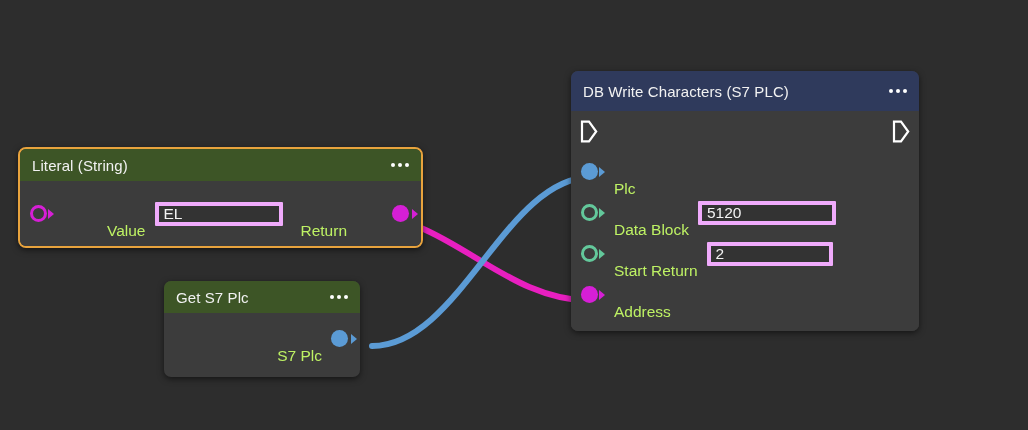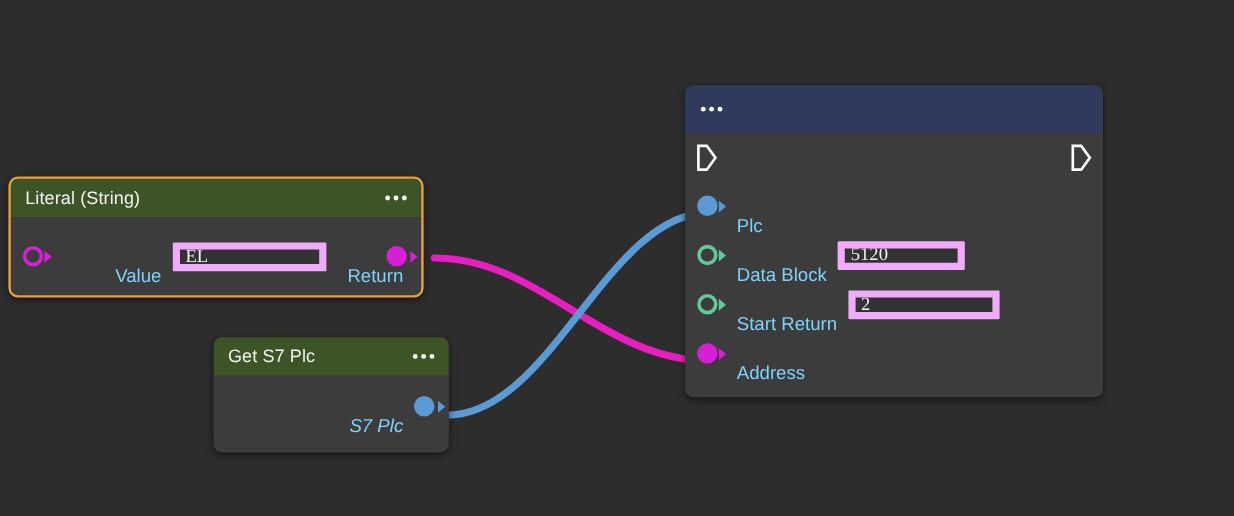--- a/index.html
+++ b/index.html
@@ -106,57 +106,57 @@
     width: 0; height: 0;
     border-top: 5px solid transparent;
     border-bottom: 5px solid transparent;
     border-left: 6px solid currentColor;
   }
   .port-arrow.out {
     left: auto;
     right: 3px;
   }
   .port-label {
-    color: #7dd3fc;
+    color: #bef264;
     font-size: 15.5px;
     white-space: nowrap;
     margin-top: 34px;
   }
   .port-row.in .port-label { margin-left: 43px; }
   .port-row.out {
     justify-content: flex-end;
   }
   .port-row.out .port-label { margin-right: 38px; }
 
   .field {
     margin-left: 9px;
     background: #333333;
-    border: 6px solid #f0abfc;
+    border: 4px solid #f0abfc;
     color: #f2f2f2;
-    font-family: Liberation Serif, serif;
+    font-family: Liberation Sans, sans-serif;
     font-size: 15.5px;
     height: 24px;
     line-height: 24px;
     padding: 0 5px;
     box-sizing: border-box;
     outline: none;
     border-radius: 1px;
   }
 </style>
 </head>
 <body>
 
 <div id="canvas">
 
   <svg id="wire-layer" viewBox="0 0 1028 430" xmlns="http://www.w3.org/2000/svg">
     <path fill="none" stroke="#e81fc0" stroke-width="6" stroke-linecap="round" d="M 362 215 C 450 215, 500 300, 592 301"></path>
     <path fill="none" stroke="#5b9bd5" stroke-width="6" stroke-linecap="round" d="M 372 346 C 460 346, 505 177, 592 177"></path>
   </svg>
 
-  <div class="node selected" style="left:7px; top:147px; width:346px; height:101px;">
+  <div class="node selected" style="left:18px; top:147px; width:405px; height:101px;">
     <div class="node-header" style="background:#3d5526;">
       <span class="node-title">Literal (String)</span>
       <span class="kebab">
         <i></i>
           <i></i>
           <i></i>
       </span>
     </div>
     <div class="node-body" style="height:65px;">
       <div class="port-row in" style="height:65px;padding-left:44px;">
@@ -164,40 +164,41 @@
         <span class="port-arrow" style="top:28px; color:#d61fd6;"></span>
         <span class="port-label">Value</span>
         <input class="field" type="text" style="width: 128px;" value="EL">
         <span class="port-label" style="margin-left:18px;">Return</span>
         <span class="port-dot out" style="top:24px; background:#d61fd6;"></span>
         <span class="port-arrow out" style="top:28px; color:#d61fd6;"></span>
       </div>
     </div>
   </div>
 
-  <div class="node" style="left:178px; top:281px; width:196px; height:96px;">
+  <div class="node" style="left:164px; top:281px; width:196px; height:96px;">
     <div class="node-header" style="background:#3d5526;">
       <span class="node-title">Get S7 Plc</span>
       <span class="kebab">
         <i></i>
           <i></i>
           <i></i>
       </span>
     </div>
-    <div class="node-body" style="height:49px;font-style:italic;">
+    <div class="node-body" style="height:49px;">
       <div class="port-row out" style="height:52px;">
         <span class="port-label">S7 Plc</span>
         <span class="port-dot out" style="top:17px; background:#5b9bd5;"></span>
         <span class="port-arrow out" style="top:21px; color:#5b9bd5;"></span>
       </div>
     </div>
   </div>
 
   <div class="node" style="left:571px; top:71px; width:348px; height:260px;">
     <div class="node-header" style="background:#2f3a5c; height:40px;">
+      <span class="node-title">DB Write Characters (S7 PLC)</span>
       <span class="kebab">
         <i></i>
           <i></i>
           <i></i>
       </span>
     </div>
     <div class="node-body" style="height:220px;">
 
       <div class="exec-row">
         <svg class="exec-pin left" viewBox="0 0 18 23" xmlns="http://www.w3.org/2000/svg">
@@ -211,21 +212,21 @@
       <div class="port-row in">
         <span class="port-dot" style="top:12px; background:#5b9bd5;"></span>
         <span class="port-arrow" style="top:16px; color:#5b9bd5;"></span>
         <span class="port-label">Plc</span>
       </div>
 
       <div class="port-row in">
         <span class="port-dot" style="top:12px; border:3px solid #63c89b; background:transparent;"></span>
         <span class="port-arrow" style="top:16px; color:#63c89b;"></span>
         <span class="port-label">Data Block</span>
-        <input class="field" type="text" style="width: 106px;" value="5120">
+        <input class="field" type="text" style="width: 138px;" value="5120">
       </div>
 
       <div class="port-row in">
         <span class="port-dot" style="top:12px; border:3px solid #63c89b; background:transparent;"></span>
         <span class="port-arrow" style="top:16px; color:#63c89b;"></span>
         <span class="port-label">Start Return</span>
         <input class="field" type="text" style="width: 126px;" value="2">
       </div>
 
       <div class="port-row in">

